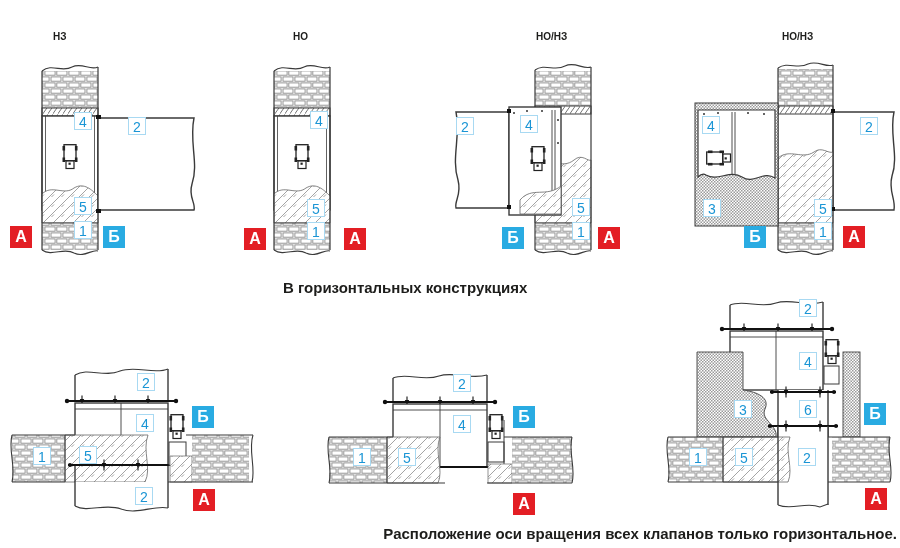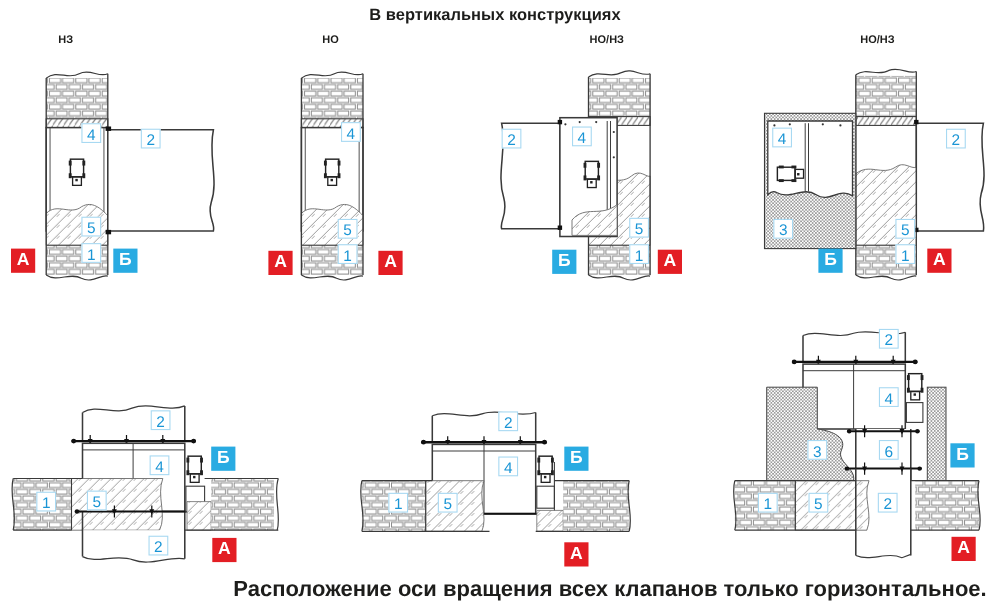--- a/index.html
+++ b/index.html
@@ -1,20 +1,20 @@
 <!DOCTYPE html>
 <html><head>
 <meta charset="utf-8">
 <style>
   html,body{margin:0;padding:0;background:#fff;}
   #page{position:relative;width:900px;height:548px;background:#fff;overflow:hidden;
         font-family:"Liberation Sans",sans-serif;color:#1d1d1b;}
   .sec-title{position:absolute;font-size:15px;font-weight:bold;white-space:nowrap;}
   .type-label{position:absolute;font-size:10px;font-weight:bold;white-space:nowrap;}
-  .footnote{position:absolute;font-size:20px;font-weight:bold;white-space:nowrap;}
+  .footnote{position:absolute;font-size:15px;font-weight:bold;white-space:nowrap;}
   .fig{position:absolute;}
   .fig svg{position:absolute;left:0;top:0;}
   .num{position:absolute;width:18px;height:18px;background:#fff;border:1px solid #a8d9f2;
        color:#1a95d5;font-size:14px;line-height:18px;text-align:center;box-sizing:border-box;}
   .marker{position:absolute;width:22px;height:22px;color:#fff;font-size:16px;font-weight:bold;
           line-height:22px;text-align:center;}
   .marker.red{background:#e31e24;}
   .marker.blue{background:#29abe2;}
 </style>
 </head>
@@ -55,21 +55,20 @@
         <rect x="4" y="17" width="8" height="7.5" fill="#fff" stroke="#222" stroke-width="1.2"></rect>
         <rect x="6.5" y="18.6" width="2.2" height="2.2" fill="#222"></rect>
       </g>
       <g id="bolt">
         <path d="M0,-5.5 V5.5" stroke="#111" stroke-width="1.1" fill="none"></path>
         <path d="M-2.2,-2 L0,3 L2.2,-2 Z" fill="#111"></path>
       </g>
     </defs>
   </svg>
 
-  <div class="sec-title" style="left:0;right:0;top:5;text-align:center;top:5px;">В вертикальных конструкциях</div>
   <div class="type-label" style="left:53px;top:31px;">НЗ</div>
   <div class="type-label" style="left:293px;top:31px;">НО</div>
   <div class="type-label" style="left:536px;top:31px;">НО/НЗ</div>
   <div class="type-label" style="left:782px;top:31px;">НО/НЗ</div>
 
   <div class="fig" style="left:8px;top:58px;width:200px;height:205px;">
     <svg width="200" height="205" viewBox="0 0 200 205">
       <rect x="34" y="13" width="56" height="37" fill="url(#brick)"></rect>
       <path d="M34,13 C44,5 54,15 64,9 C74,4 82,13 90,9" stroke="#3a3a3a" stroke-width="1.1" fill="none"></path>
       <rect x="34" y="50" width="56" height="8" fill="url(#hatchDense)" stroke="#3a3a3a" stroke-width="1"></rect>
@@ -169,20 +168,21 @@
     </svg>
     <span class="num" style="left:42px;top:58px;">4</span>
     <span class="num" style="left:200px;top:59px;">2</span>
     <span class="num" style="left:43px;top:141px;">3</span>
     <span class="num" style="left:154px;top:141px;">5</span>
     <span class="num" style="left:154px;top:164px;">1</span>
     <span class="marker blue" style="left:84px;top:168px;">Б</span>
     <span class="marker red" style="left:183px;top:168px;">А</span>
   </div>
 
+  <div class="sec-title" style="left:283px;top:279px;">В горизонтальных конструкциях</div>
 
   <div class="fig" style="left:8px;top:318px;width:250px;height:200px;">
     <svg width="250" height="200" viewBox="0 0 250 200">
       <path d="M67,57 C80,49 96,60 112,53 C128,47 146,57 160,51 L160,83 H67 Z" fill="#fff"></path>
       <path d="M67,57 C80,49 96,60 112,53 C128,47 146,57 160,51" stroke="#3a3a3a" stroke-width="1.1" fill="none"></path>
       <path d="M67,57 V83 M160,51 V83" stroke="#3a3a3a" stroke-width="1.4" fill="none"></path>
       <path d="M57,83 H170" stroke="#111" stroke-width="2.2" fill="none"></path>
       <use href="#bolt" x="74" y="83"></use>
         <use href="#bolt" x="107" y="83"></use>
         <use href="#bolt" x="140" y="83"></use>

